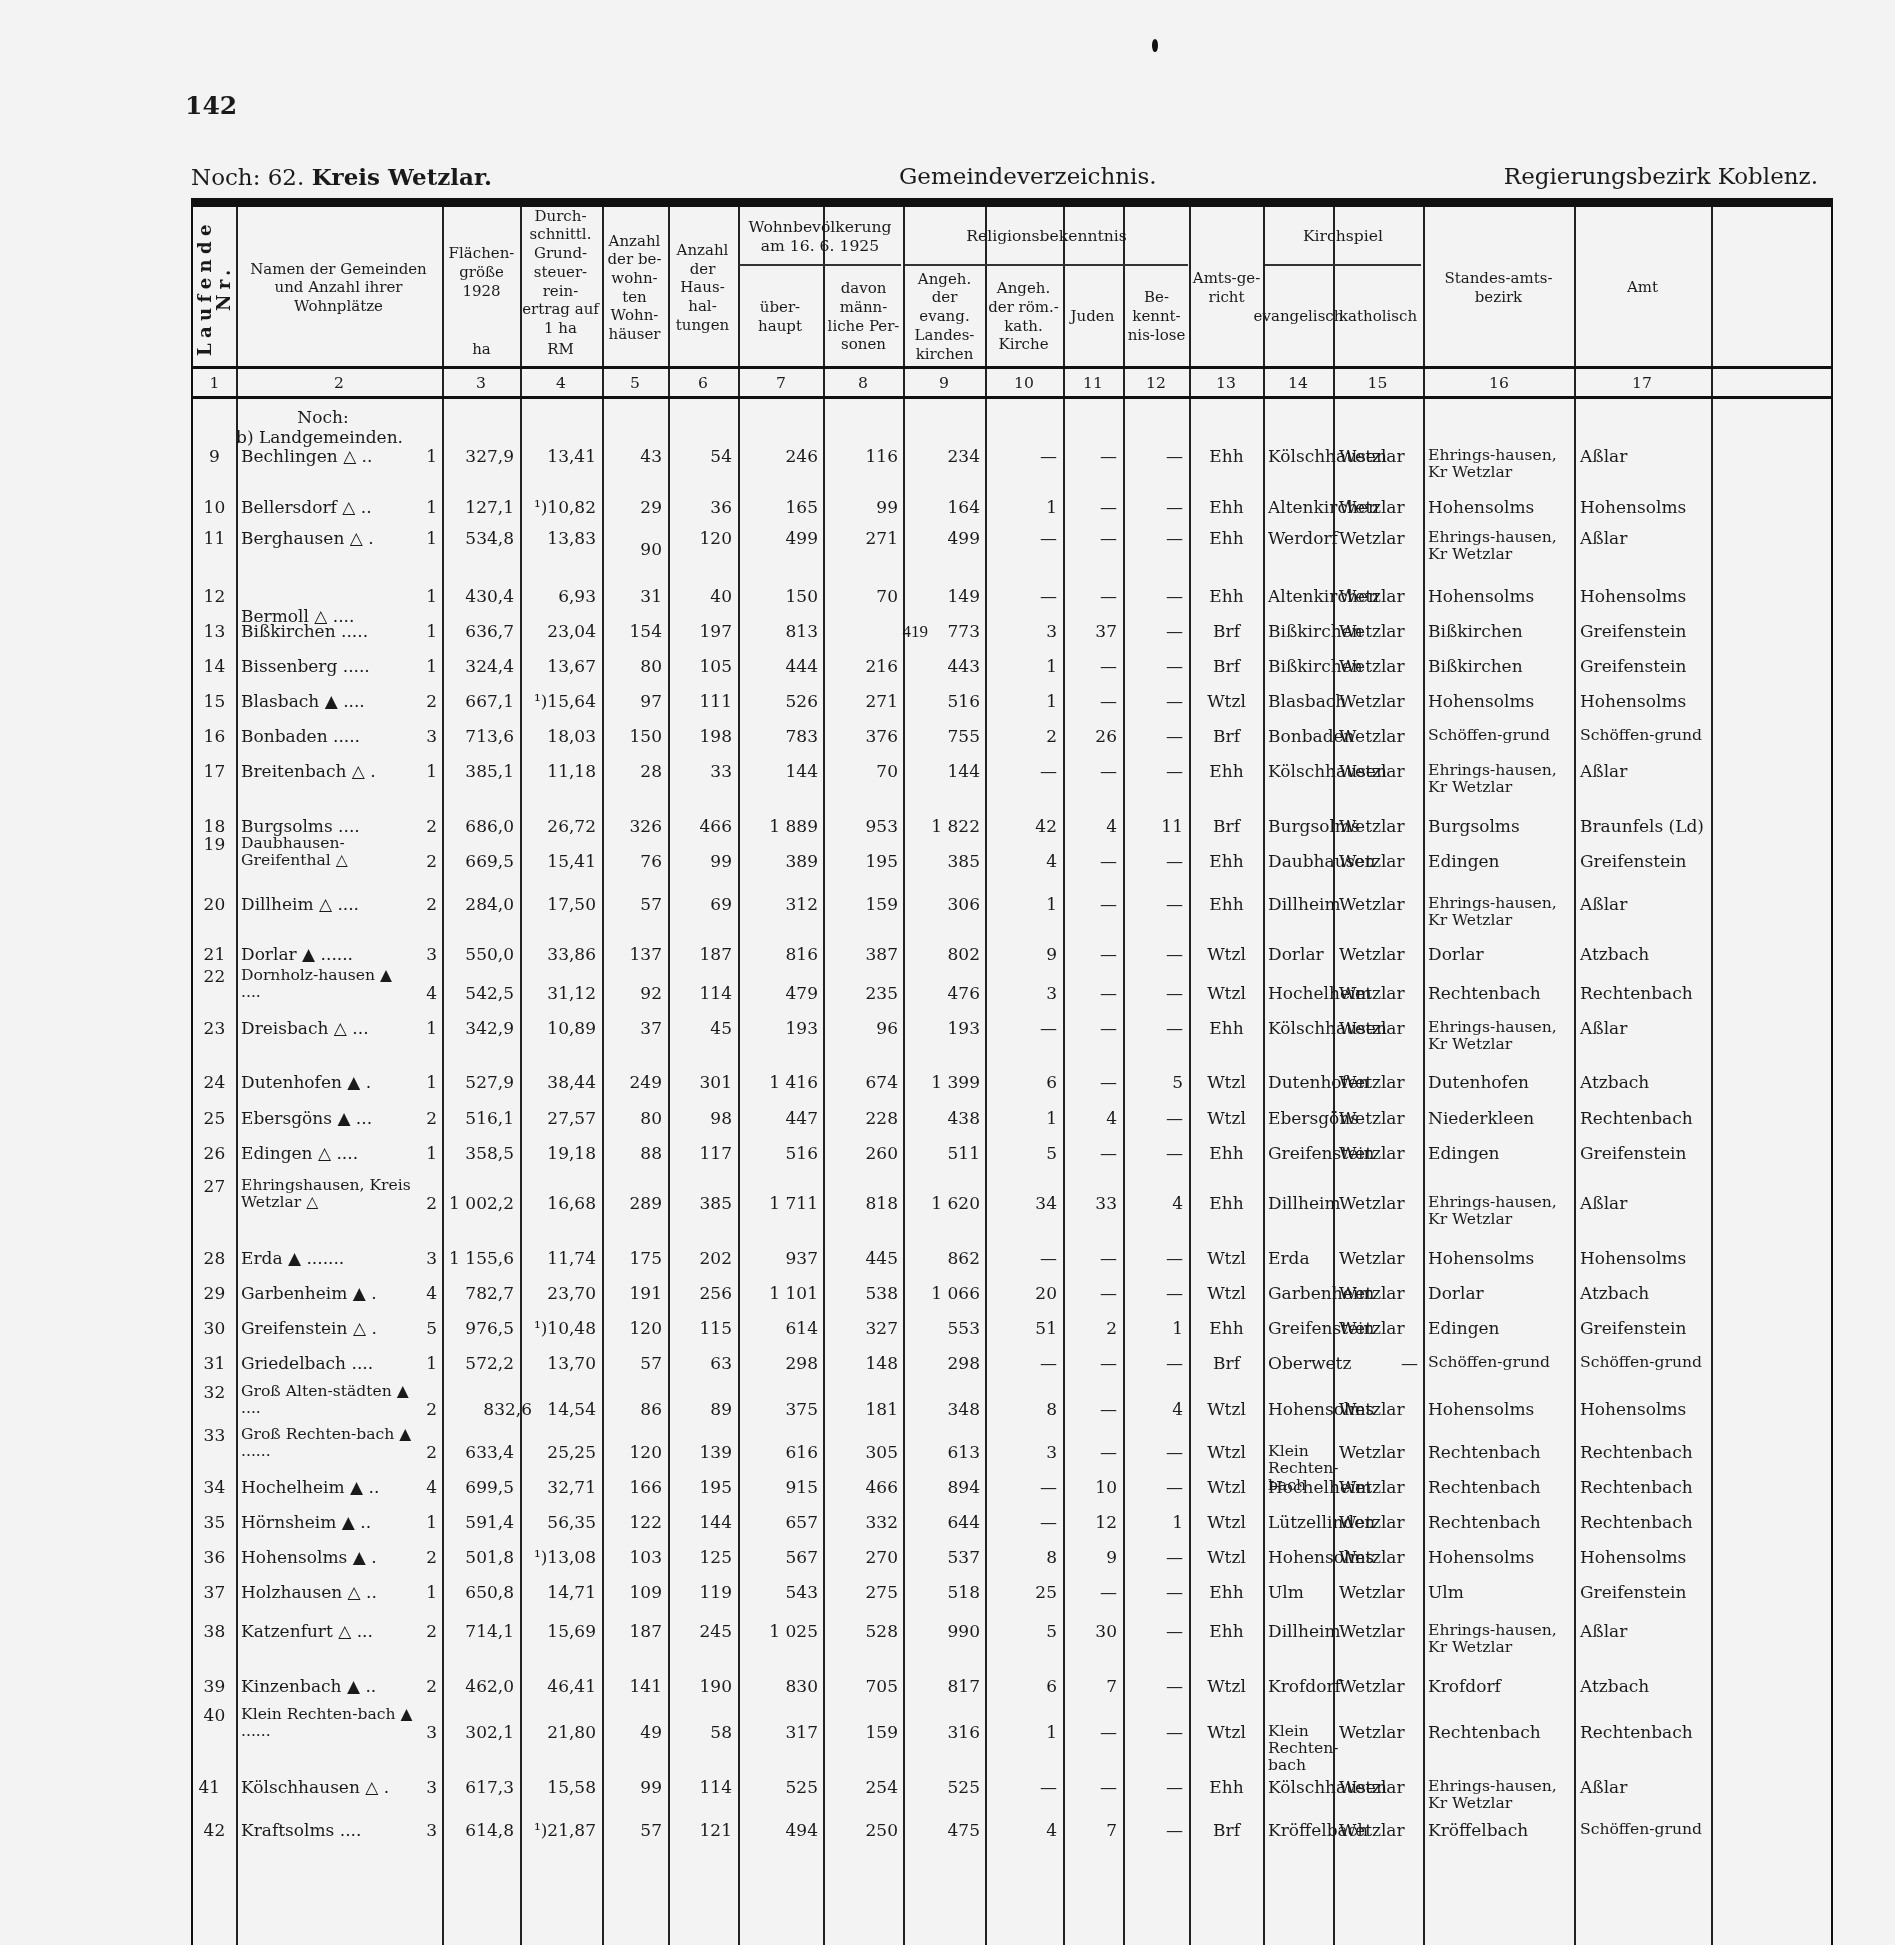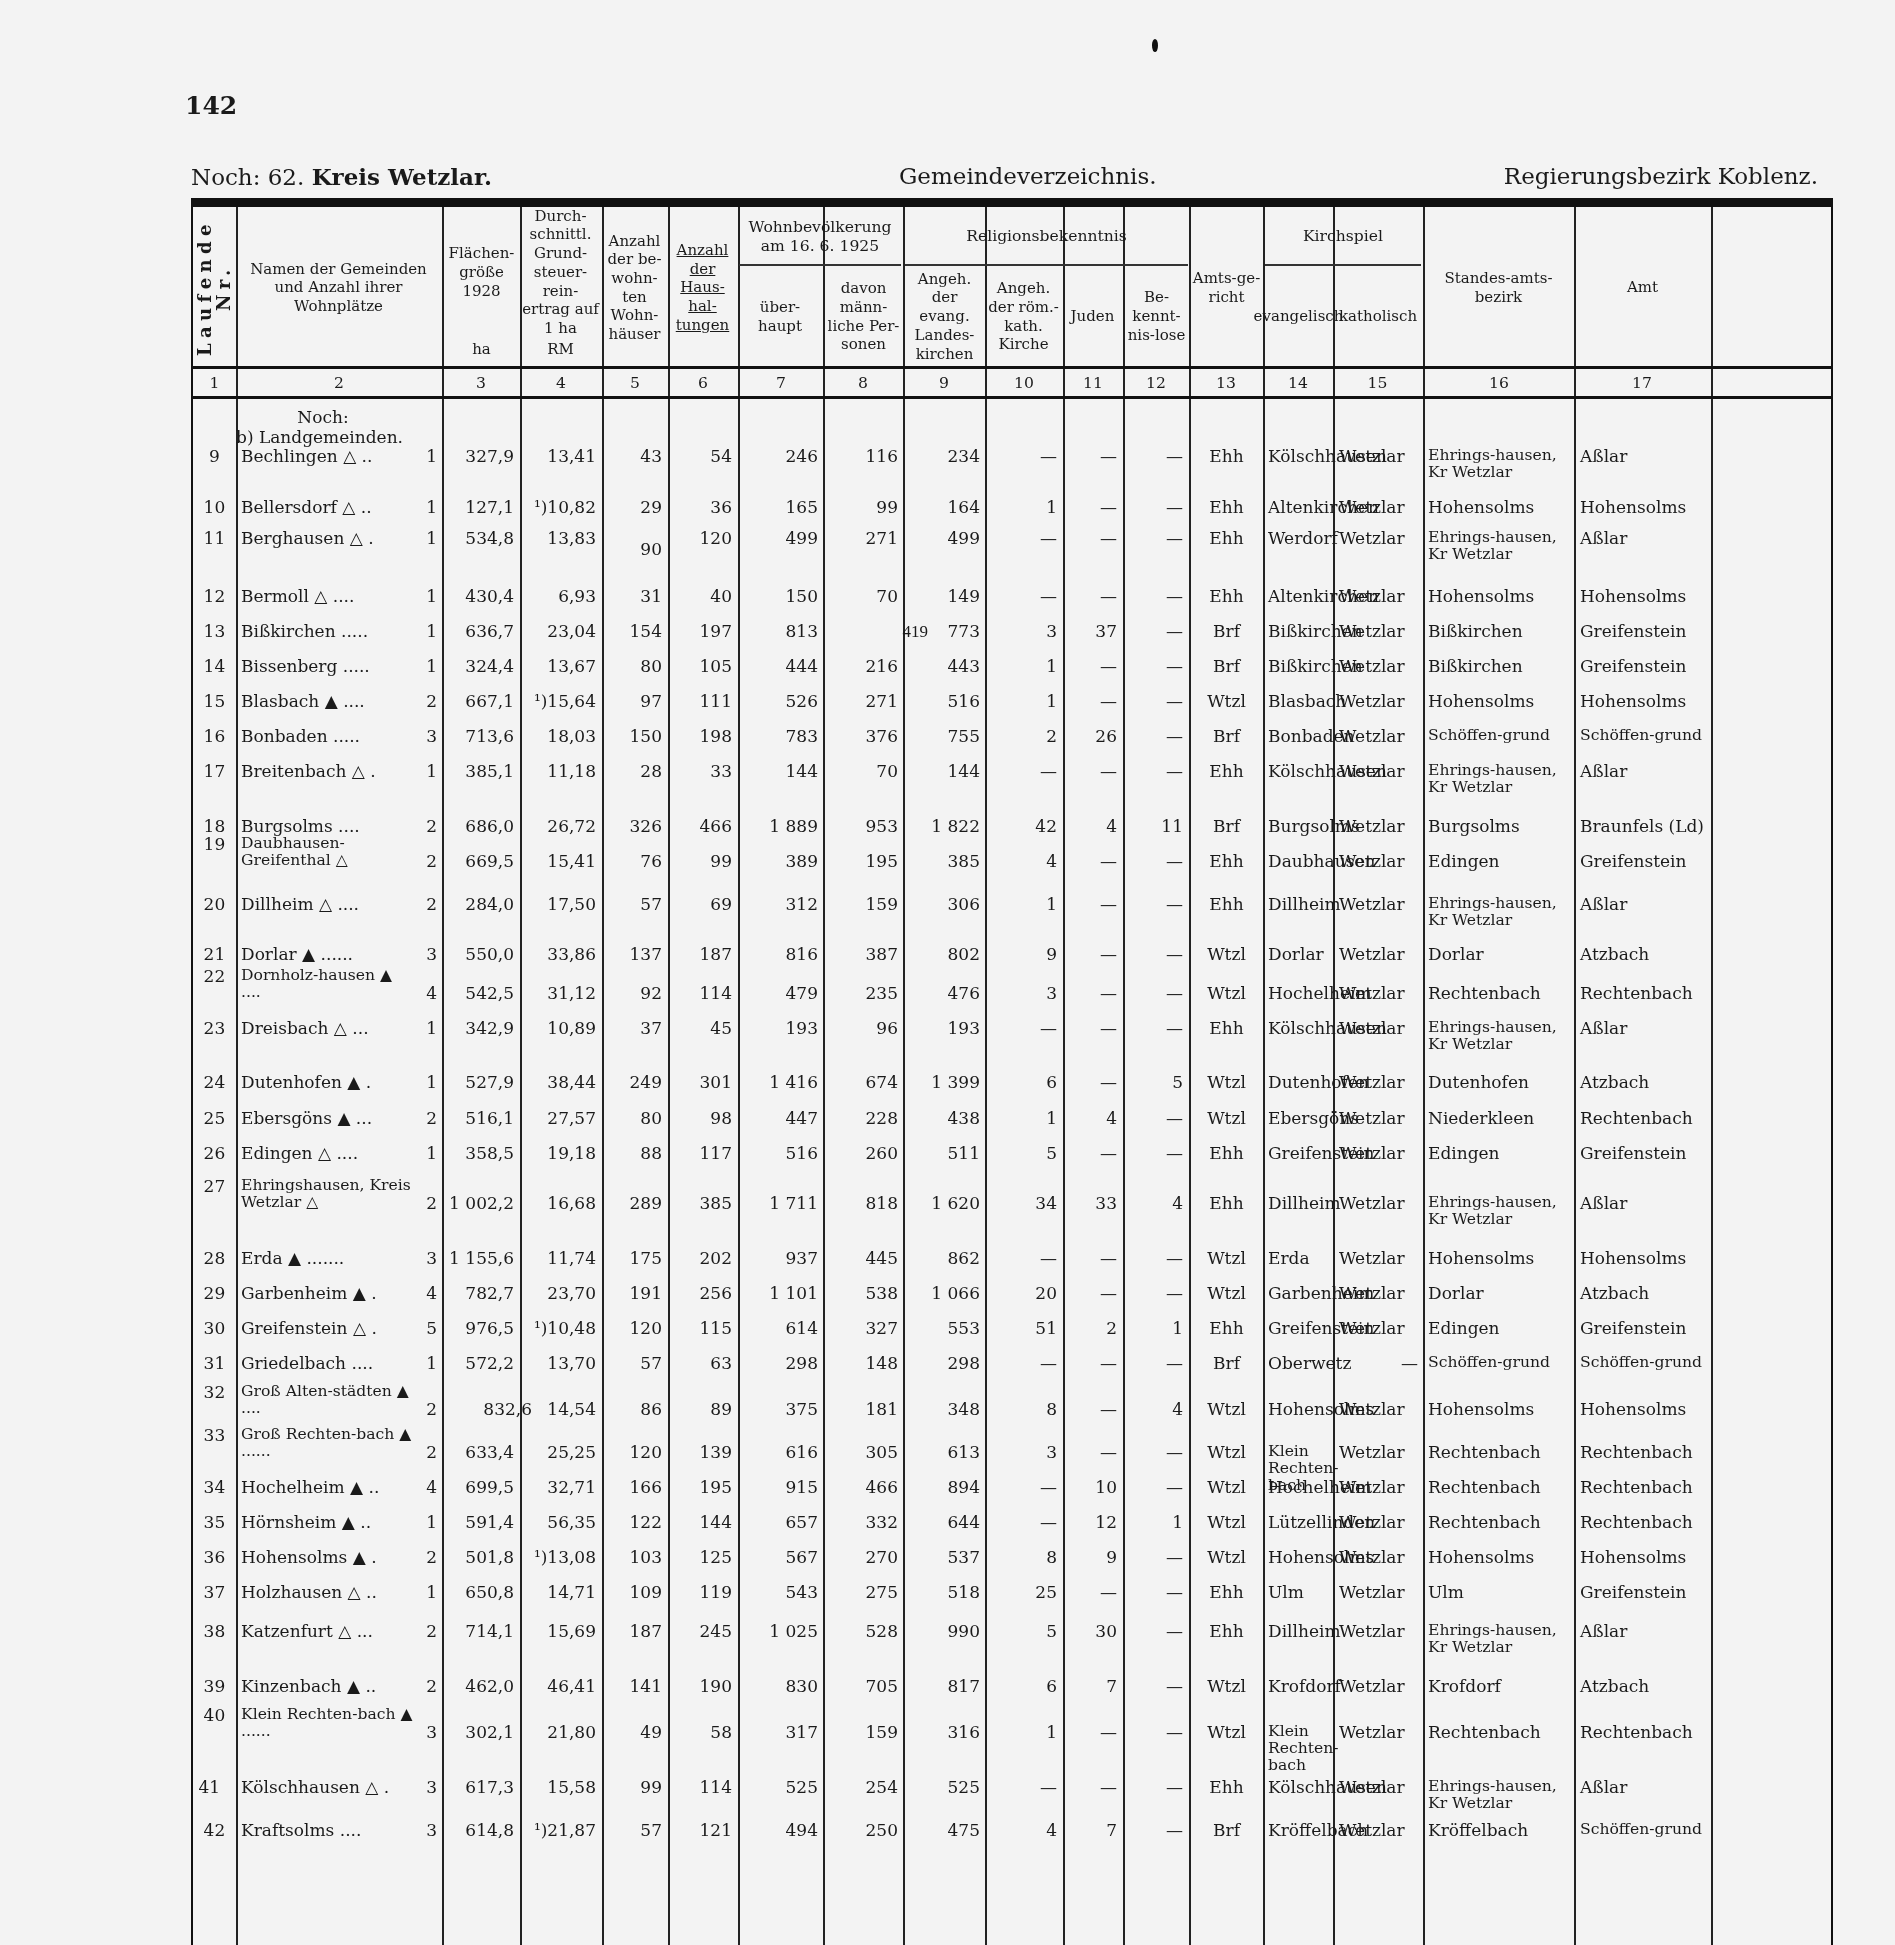--- a/index.html
+++ b/index.html
@@ -62,21 +62,21 @@
   <div id="header">
       <div class="hdr " style="left: 1.6px; width: 40px; top: 11.7px; height: 156px;">
         <span class="vert">Laufende Nr.</span>
       </div>
       <div class="hdr " style="left: 44px; width: 203px; top: 11.7px; height: 156px;">Namen der Gemeinden und Anzahl ihrer Wohnplätze</div>
       <div class="hdr " style="left: 251px; width: 75px; top: 11.7px; height: 125px;">Flächen-größe 1928</div>
       <div class="hdr " style="left: 251px; width: 75px; top: 140px; height: 23px;">ha</div>
       <div class="hdr " style="left: 328px; width: 79px; top: 11.7px; height: 125px;">Durch-schnittl. Grund-steuer-rein-ertrag auf 1 ha</div>
       <div class="hdr " style="left: 328px; width: 79px; top: 140px; height: 23px;">RM</div>
       <div class="hdr " style="left: 410px; width: 63px; top: 11.7px; height: 156px;">Anzahl der be-wohn-ten Wohn-häuser</div>
-      <div class="hdr " style="left: 476px; width: 67px; top: 11.7px; height: 156px; text-decoration: underline;">Anzahl der Haus-hal-tungen</div>
+      <div class="hdr " style="left: 476px; width: 67px; top: 11.7px; height: 156px;">Anzahl der Haus-hal-tungen</div>
       <div class="hdr-group" style="left: 546px; width: 162px; top: 11.7px; height: 54px; display: flex; align-items: center; justify-content: center;">Wohnbevölkerung am 16. 6. 1925</div>
       <div class="hdr " style="left: 546px; width: 82px; top: 70px; height: 97px;">über-haupt</div>
       <div class="hdr " style="left: 632px; width: 77px; top: 70px; height: 97px;">davon männ-liche Per-sonen</div>
       <div class="hdr-group" style="left: 712px; width: 283px; top: 11.7px; height: 54px; display: flex; align-items: center; justify-content: center;">Religionsbekenntnis</div>
       <div class="hdr " style="left: 712px; width: 79px; top: 70px; height: 97px;">Angeh. der evang. Landes-kirchen</div>
       <div class="hdr " style="left: 793px; width: 75px; top: 70px; height: 97px;">Angeh. der röm.-kath. Kirche</div>
       <div class="hdr " style="left: 871px; width: 57px; top: 70px; height: 97px;">Juden</div>
       <div class="hdr " style="left: 932px; width: 63px; top: 70px; height: 97px;">Be-kennt-nis-lose</div>
       <div class="hdr " style="left: 998px; width: 71px; top: 11.7px; height: 156px;">Amts-ge-richt</div>
       <div class="hdr-group" style="left: 1072px; width: 156px; top: 11.7px; height: 54px; display: flex; align-items: center; justify-content: center;">Kirchspiel</div>
@@ -166,21 +166,21 @@
         <div class="cell num" style="left: 875px; width: 49px;">—</div>
         <div class="cell num" style="left: 935px; width: 55px;">—</div>
         <div class="cell" style="text-align: center; left: 1002px; width: 63px;">Ehh</div>
         <div class="cell txt" style="left: 1075px; width: 59px;">Werdorf</div>
         <div class="cell txt" style="left: 1146px; width: 79px;">Wetzlar</div>
         <div class="cell txt multi" style="left: 1235px; width: 141px;">Ehrings-hausen, Kr Wetzlar</div>
         <div class="cell txt" style="left: 1387px; width: 125px;">Aßlar</div>
       </div>
       <div class="row" style="top: 389px;">
         <div class="cell" style="text-align: center; left: 5.4px; width: 32px;">12</div>
-        <div class="cell txt" style="left: 48px; width: 175px;">Bermoll △ ....</div>
+        <div class="cell txt" style="left: 48px; width: 175px; margin-top: 20px;">Bermoll △ ....</div>
         <div class="cell num" style="left: 222px; width: 22px;">1</div>
         <div class="cell num" style="left: 254px; width: 67px;">430,4</div>
         <div class="cell num" style="left: 332px; width: 71px;">6,93</div>
         <div class="cell num" style="left: 414px; width: 55px;">31</div>
         <div class="cell num" style="left: 480px; width: 59px;">40</div>
         <div class="cell num" style="left: 550px; width: 75px;">150</div>
         <div class="cell num" style="left: 636px; width: 69px;">70</div>
         <div class="cell num" style="left: 716px; width: 71px;">149</div>
         <div class="cell num" style="left: 797px; width: 67px;">—</div>
         <div class="cell num" style="left: 875px; width: 49px;">—</div>

